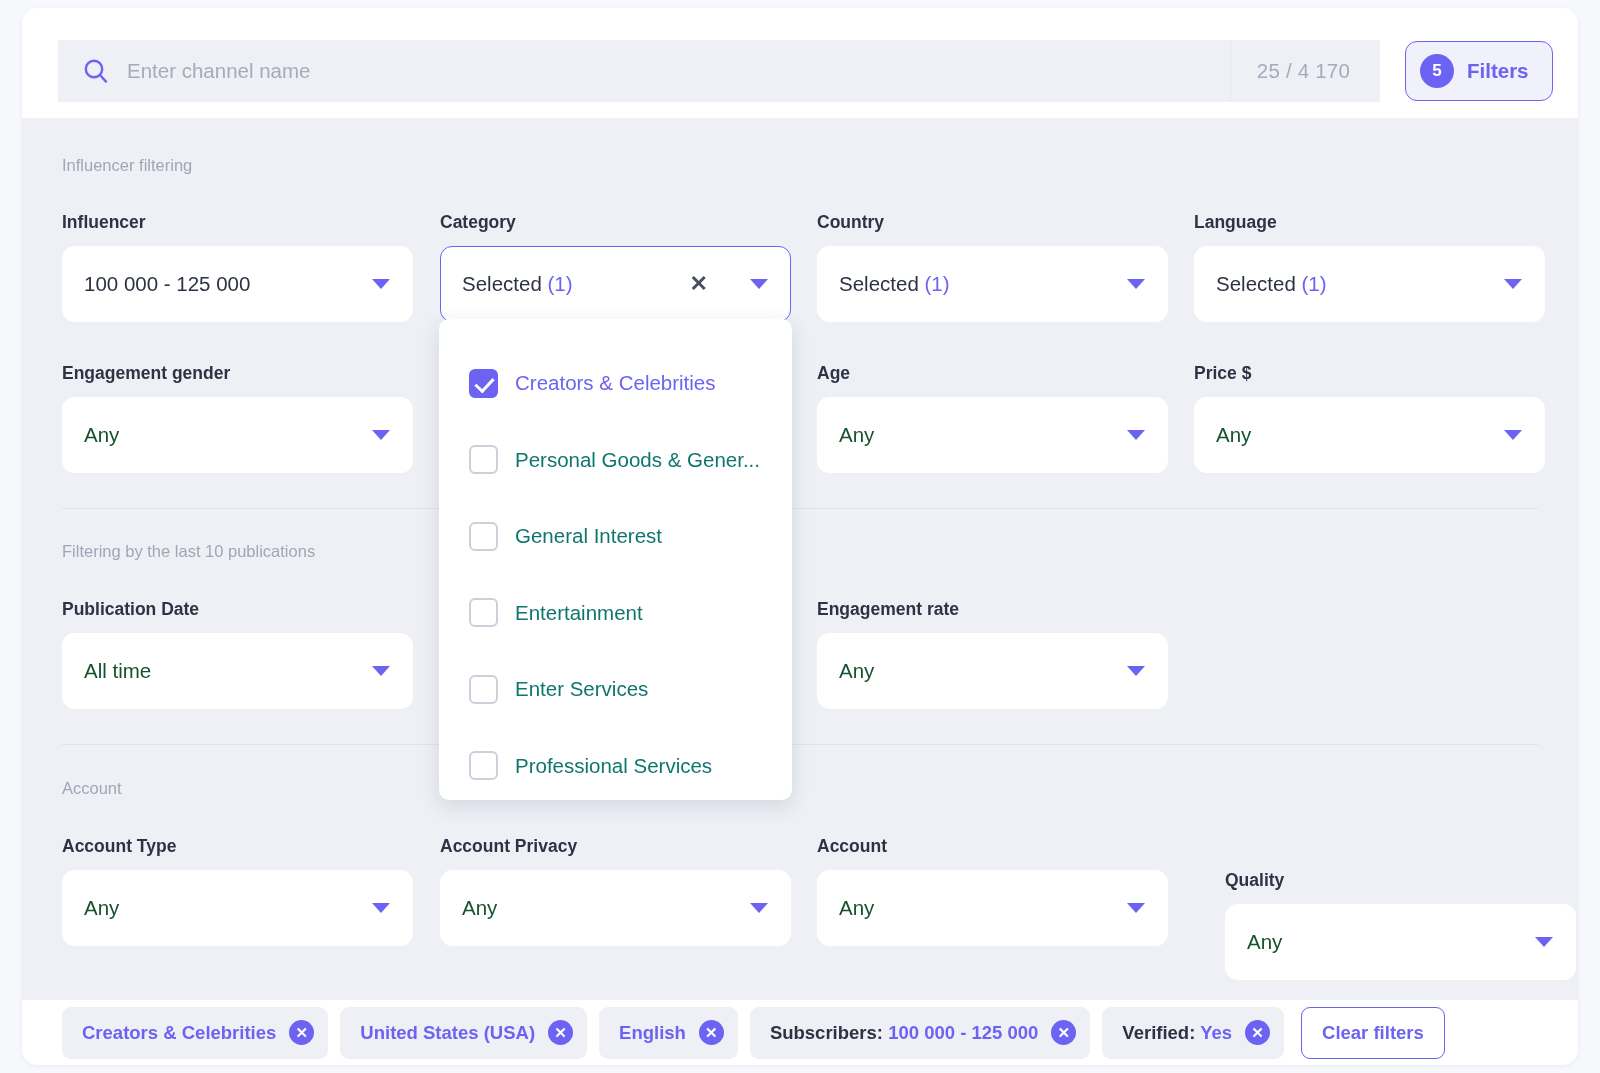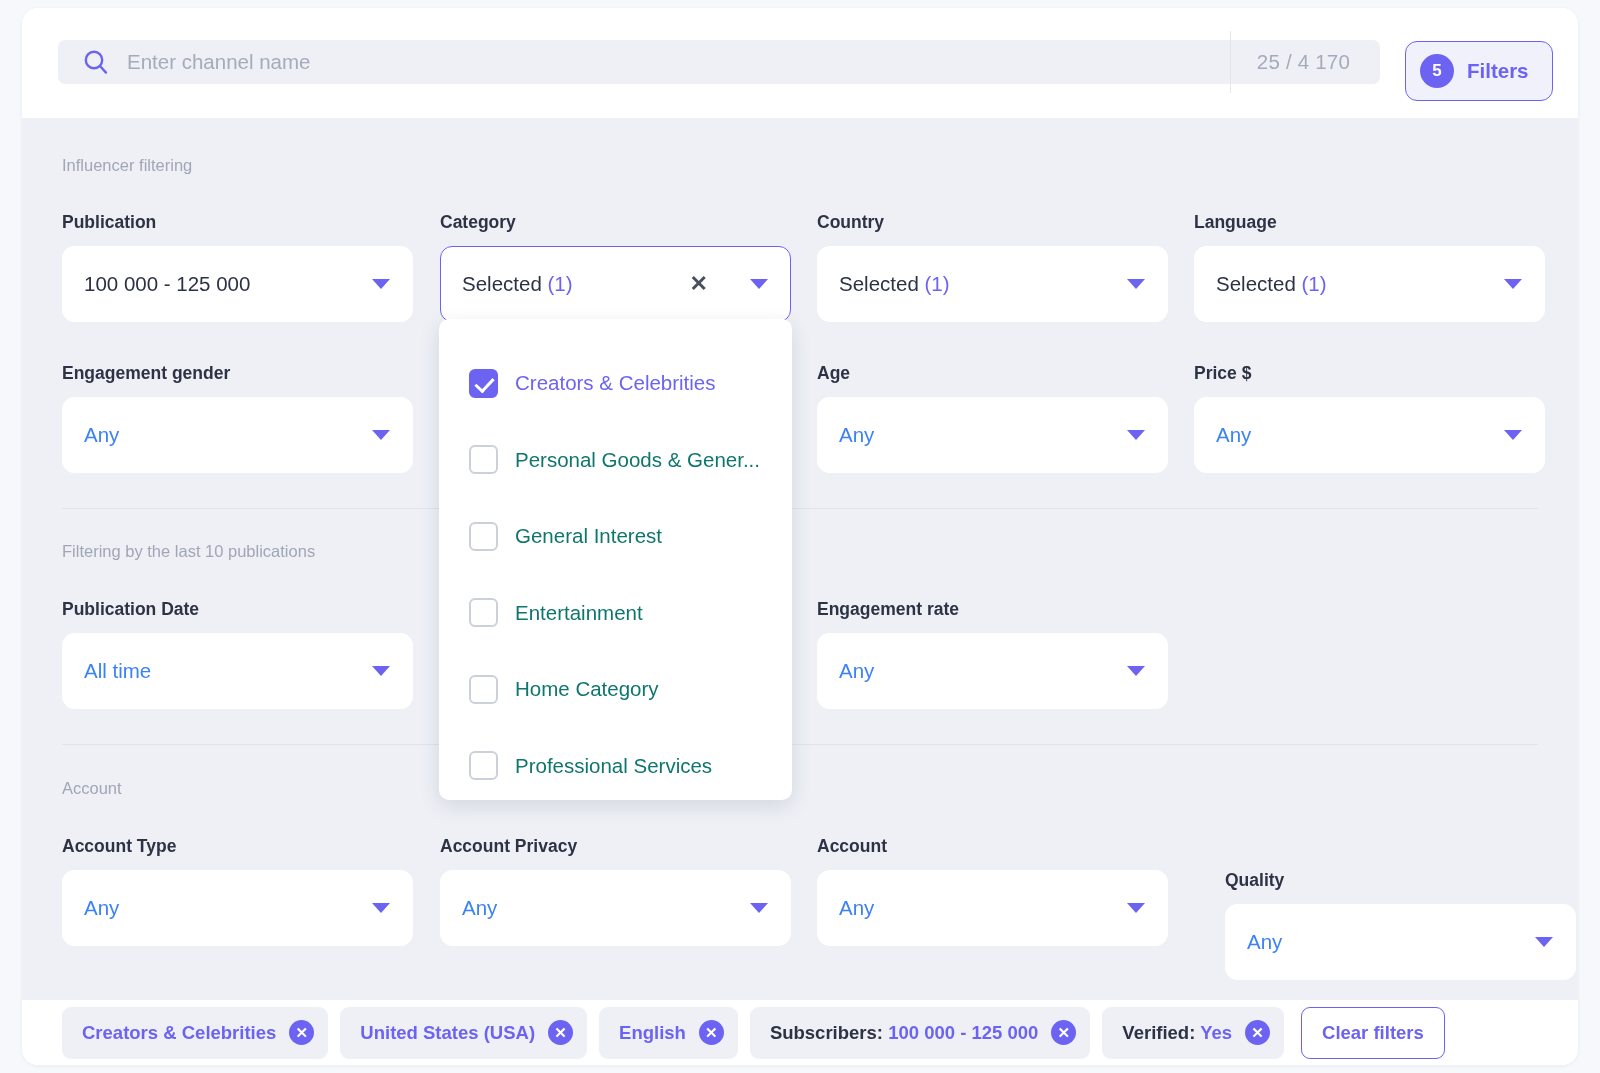--- a/index.html
+++ b/index.html
@@ -31,23 +31,23 @@
     width: 1556px;
     height: 110px;
     background: #ffffff;
   }
 
   .search-field {
     position: absolute;
     left: 36px;
     top: 32px;
     width: 1322px;
-    height: 44px;
+    height: 62px;
     background: #eef0f6;
-    border-radius: 7px;
+    border-radius: 0;
     display: flex;
     align-items: center;
   }
 
   .search-icon {
     margin-left: 25px;
     margin-right: 18px;
     width: 26px; height: 26px;
     display: flex; align-items: center; justify-content: center;
   }
@@ -157,21 +157,21 @@
   }
   .select.focused {
     border: 1.4px solid #6c63f2;
   }
   .select-value {
     margin-left: 21px;
     font-size: 20.5px;
     color: #2d3344;
     white-space: nowrap;
   }
-  .select-value.placeholder { color: #3b82f6; }
+  .select-value.placeholder { color: #14532d; }
   .select-count { color: #6c63f2; }
   .caret {
     position: absolute;
     right: 22px;
     width: 0; height: 0;
     border-left: 9px solid transparent;
     border-right: 9px solid transparent;
     border-top: 10px solid #6c63f2;
   }
   .clear-x {
@@ -312,21 +312,21 @@
       <span class="filters-badge">5</span>
       <span class="filters-label">Filters</span>
     </div>
   </div>
 
   <div class="panel">
 
     <span class="section-caption" style="left:40px; top:38px;">Influencer filtering</span>
 
     <div class="field" style="left:40px; top:94px;">
-      <span class="field-label">Publication</span>
+      <span class="field-label">Influencer</span>
       <div class="select">
         <span class="select-value">100 000 - 125 000</span>
         <span class="caret"></span>
       </div>
     </div>
 
     <div class="field" style="left:418px; top:94px;">
       <span class="field-label">Category</span>
       <div class="select focused">
         <span class="select-value">
@@ -454,21 +454,21 @@
       <div class="dd-item">
         <span class="dd-box"></span>
         <span class="dd-label">General Interest</span>
       </div>
       <div class="dd-item">
         <span class="dd-box"></span>
         <span class="dd-label">Entertainment</span>
       </div>
       <div class="dd-item">
         <span class="dd-box"></span>
-        <span class="dd-label">Home Category</span>
+        <span class="dd-label">Enter Services</span>
       </div>
       <div class="dd-item">
         <span class="dd-box"></span>
         <span class="dd-label">Professional Services</span>
       </div>
     </div>
 
   <div class="footer" id="footer">
       <div class="chip">
         <span class="chip-text"><span>Creators &amp; Celebrities</span></span>

